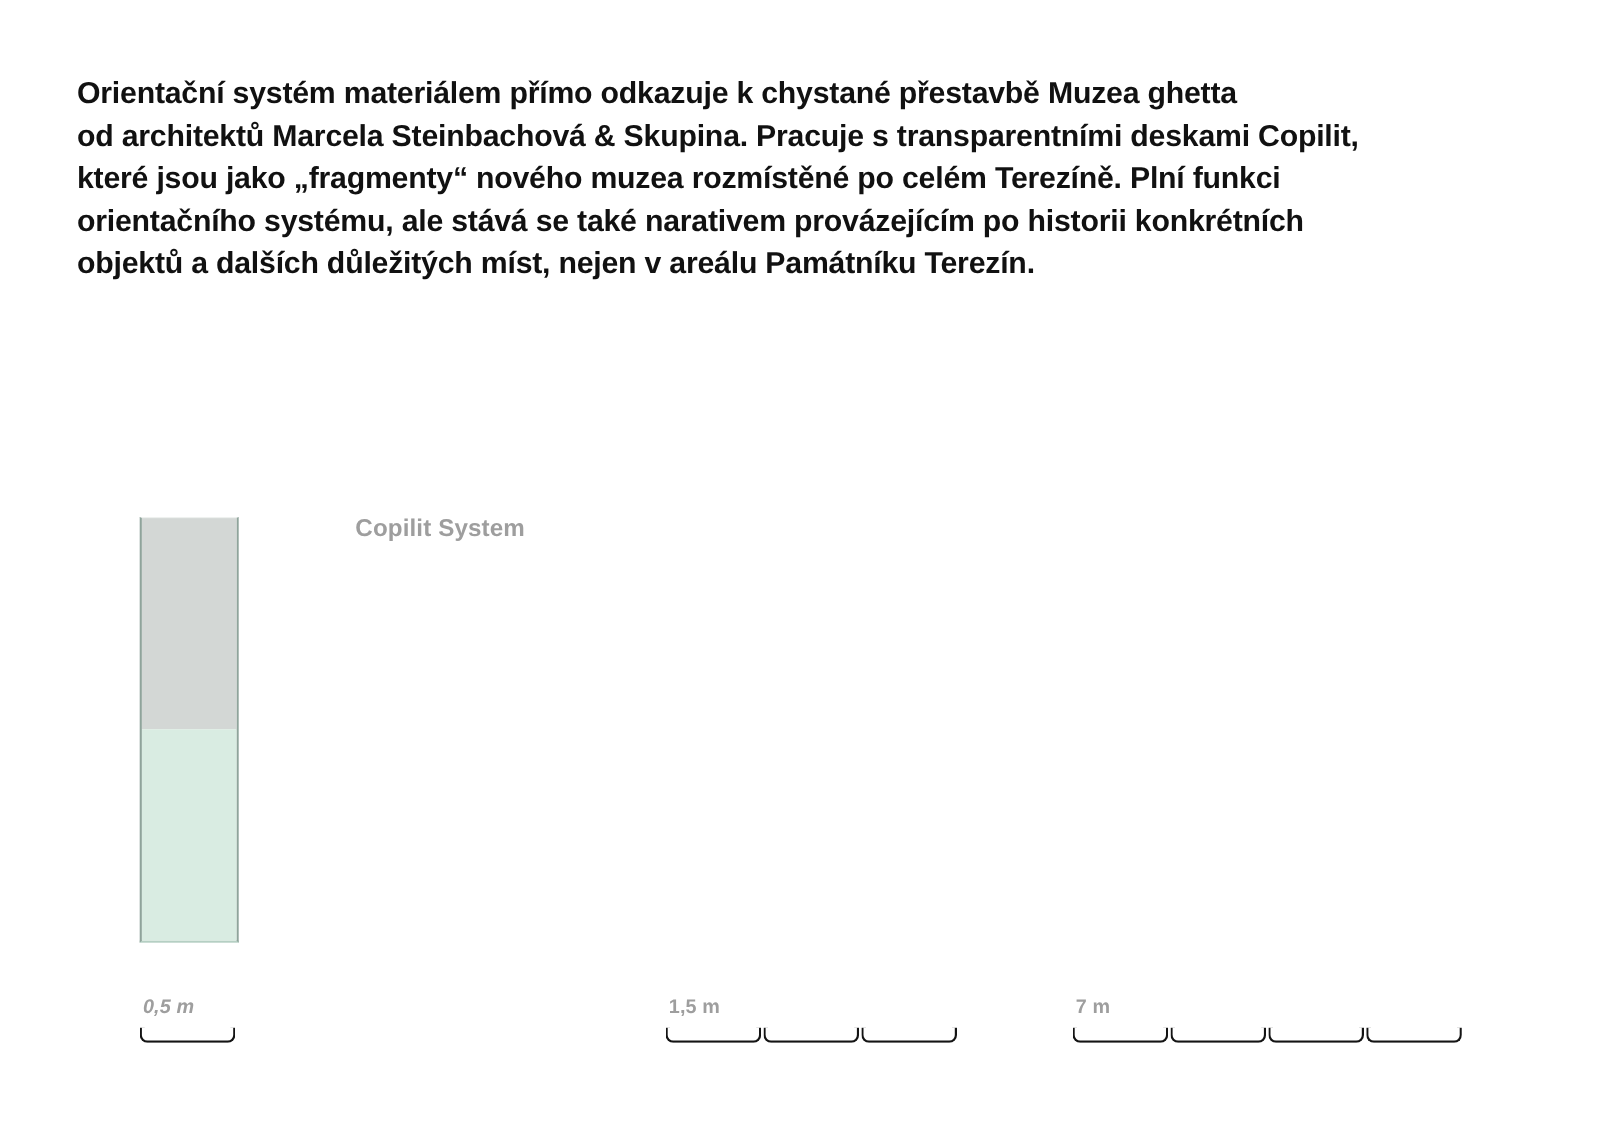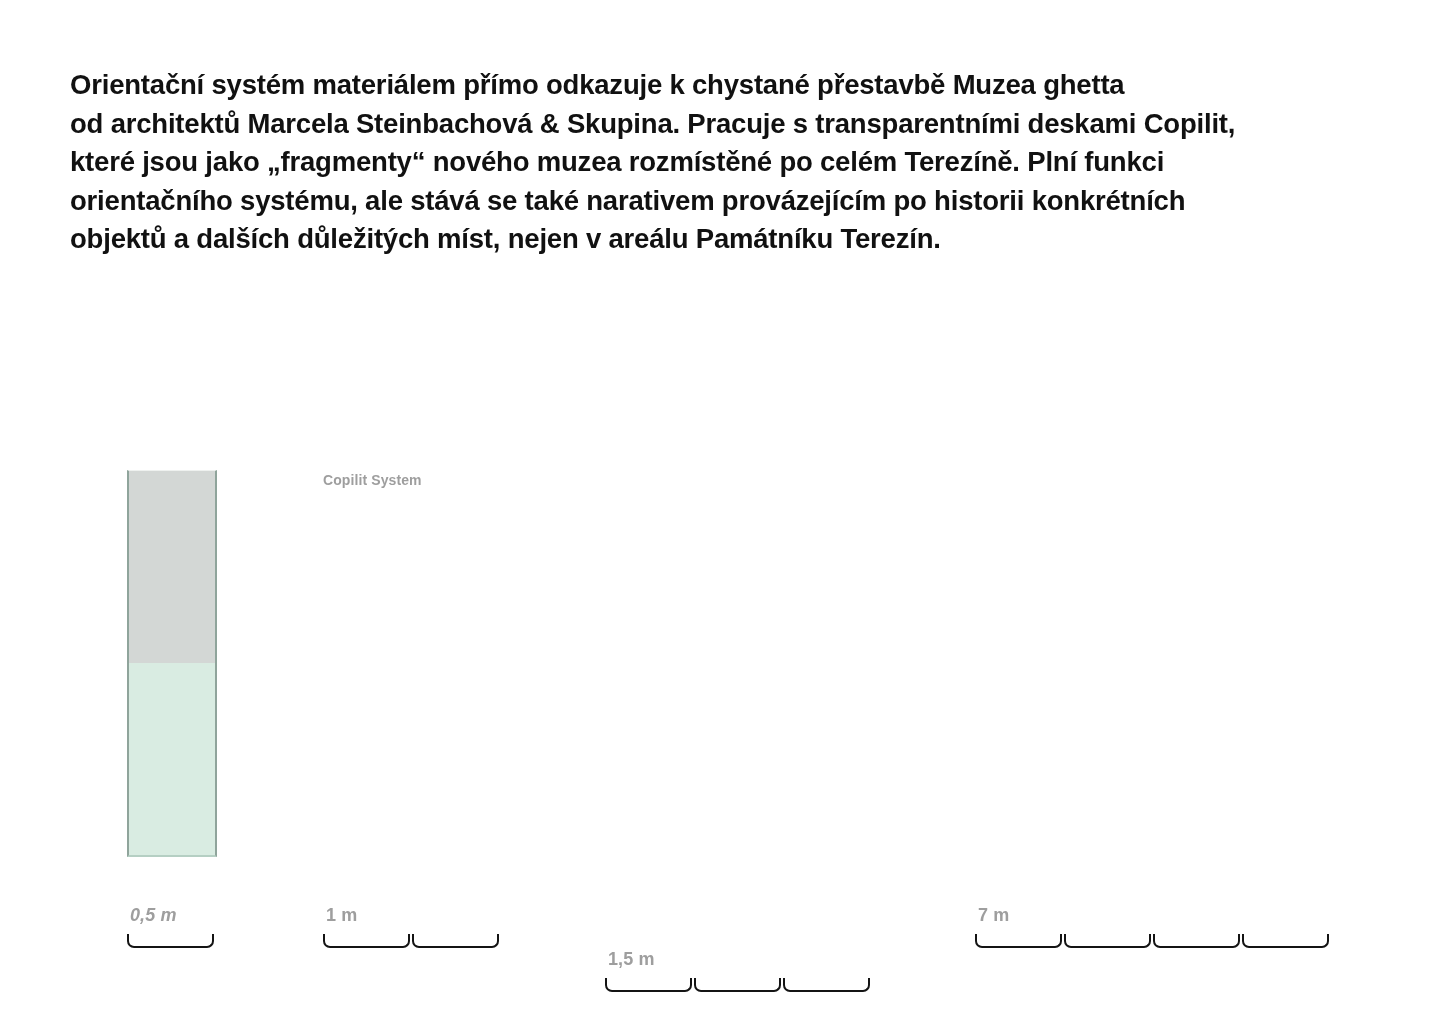--- a/index.html
+++ b/index.html
@@ -46,21 +46,21 @@
     display: flex;
     flex-direction: column;
   }
   .panel-top-half { flex: 0 0 192px; background: var(--panel-top); }
   .panel-bottom-half { flex: 1 1 auto; background: var(--panel-bottom); }
 
   .specs {
     position: absolute;
     left: 323px; top: 468px;
     color: var(--text-gray);
-    font-size: 14px;
+    font-size: 22px;
     font-weight: 600;
     line-height: 24.4px;
     letter-spacing: 0.1px;
   }
   .specs-title { white-space: pre-line; }
   .specs-lines { white-space: pre-line; }
 
   .scale-group { position: absolute; top: 905px; }
   .scale-label {
     color: var(--text-gray);
@@ -74,21 +74,21 @@
   .scale-brackets { display: flex; gap: 2px; }
   .bracket {
     width: 87px; height: 14px;
     border-left: 2px solid var(--bracket);
     border-right: 2px solid var(--bracket);
     border-bottom: 2px solid var(--bracket);
     border-radius: 0 0 7px 7px;
   }
   .scale-group-1 { left: 127px; font-style: italic; }
   .scale-group-2 { left: 323px; }
-  .scale-group-3 { left: 605px; margin-top: 44px; }
+  .scale-group-3 { left: 605px; }
   .scale-group-4 { left: 975px; }
 </style>
 </head>
 <body>
 
 <div class="page">
 
   <div class="intro">Orientační systém materiálem přímo odkazuje k chystané přestavbě Muzea ghetta
 od architektů Marcela Steinbachová &amp; Skupina. Pracuje s transparentními deskami Copilit,
 které jsou jako „fragmenty“ nového muzea rozmístěné po celém Terezíně. Plní funkci
@@ -104,27 +104,20 @@
     <div class="specs-title">Copilit System</div>
   </div>
 
   <div class="scale-group scale-group-1">
     <div class="scale-label">0,5 m</div>
     <div class="scale-brackets">
         <div class="bracket"></div>
       </div>
   </div>
 
-  <div class="scale-group scale-group-2">
-    <div class="scale-label">1 m</div>
-    <div class="scale-brackets">
-        <div class="bracket"></div>
-        <div class="bracket"></div>
-      </div>
-  </div>
 
   <div class="scale-group scale-group-3">
     <div class="scale-label">1,5 m</div>
     <div class="scale-brackets">
         <div class="bracket"></div>
         <div class="bracket"></div>
         <div class="bracket"></div>
       </div>
   </div>
 

